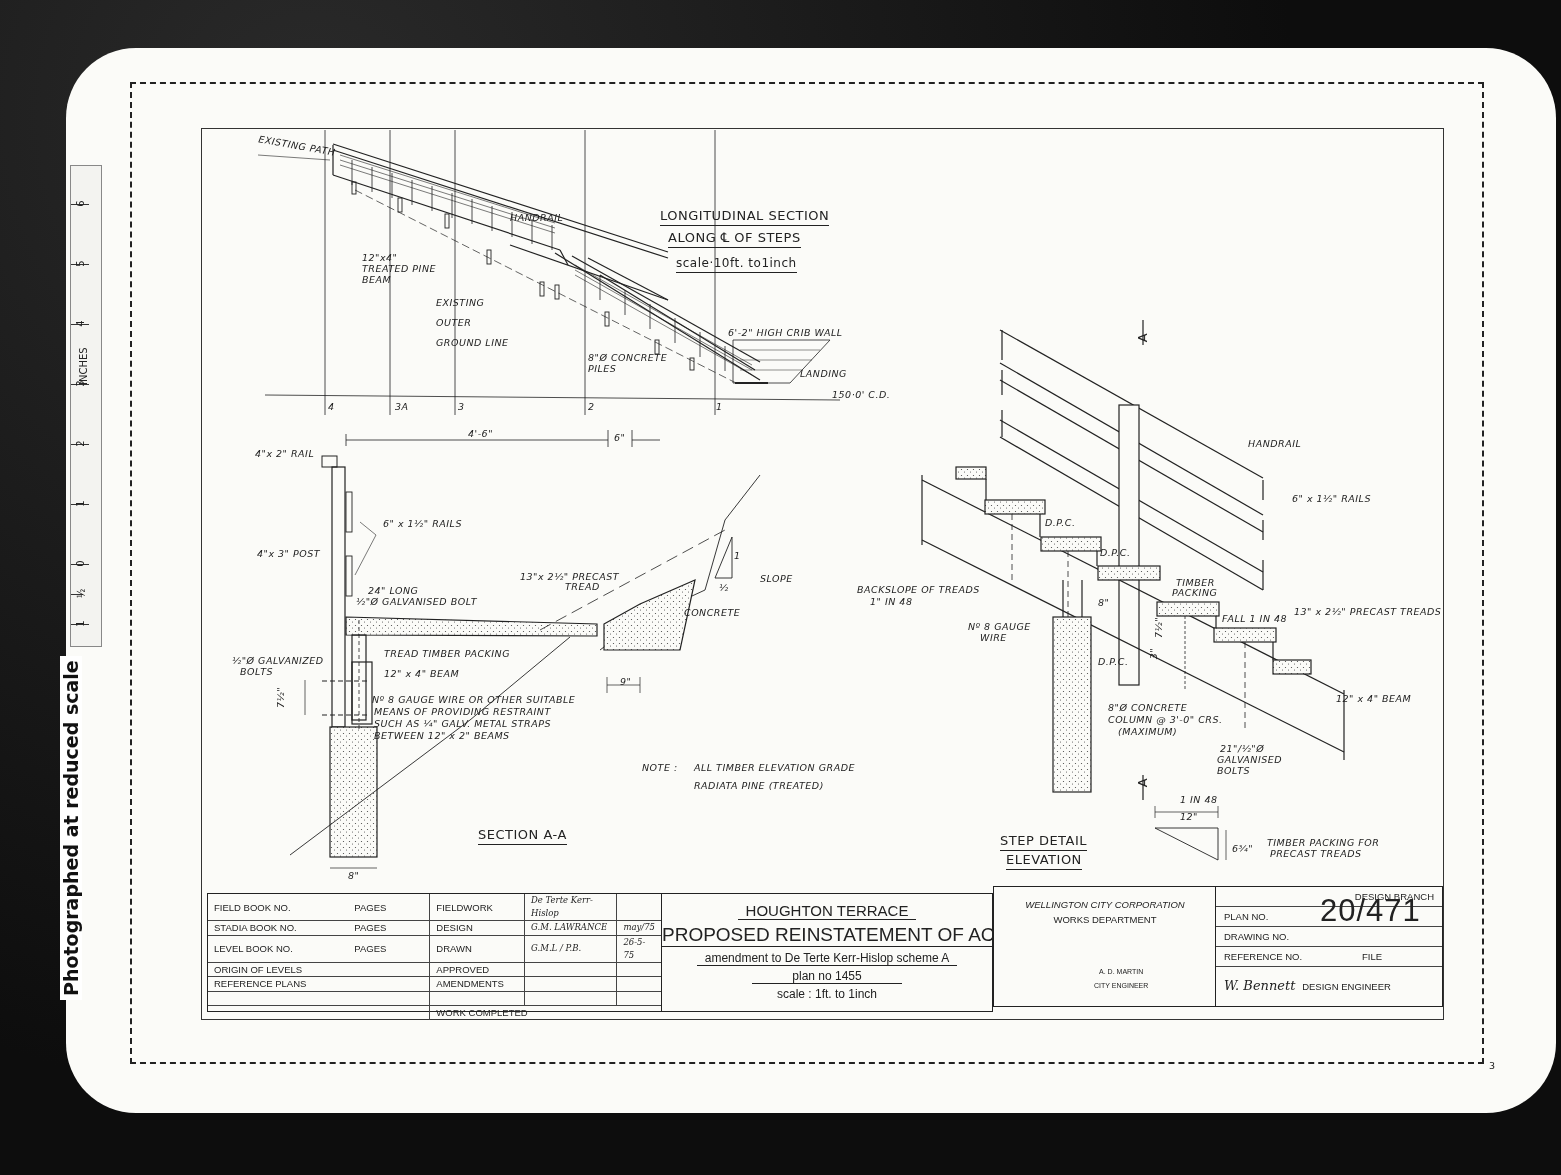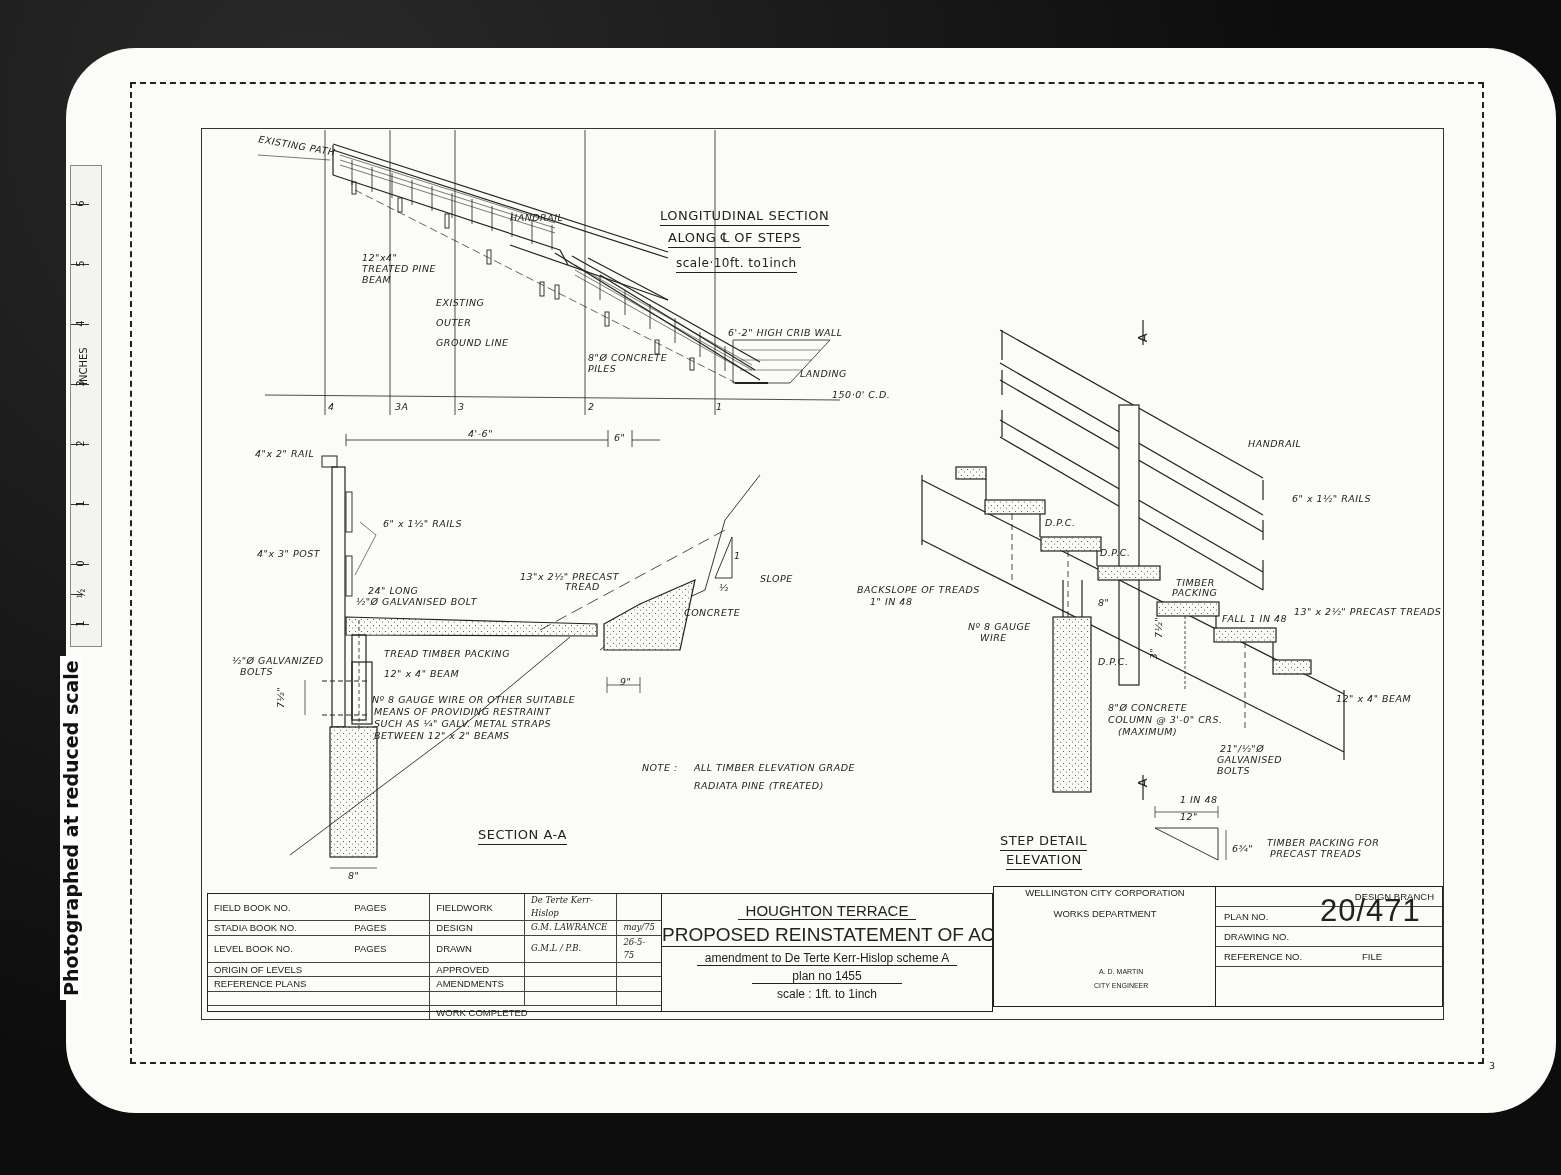--- a/index.html
+++ b/index.html
@@ -25,22 +25,22 @@
   .tb-left td{border-bottom:1px solid #444;padding:0 6px;height:13.5px;line-height:13px;}
   .tb-left td.v{border-left:1px solid #444;}
   .tb-left td.sig{font-family:"DejaVu Serif",serif;font-style:italic;font-size:8.5px;}
   .tb-mid{left:661px;top:893px;width:330px;height:117px;text-align:center;}
   .tb-mid .t1{font-size:15px;margin-top:8px;display:inline-block;border-bottom:1.5px solid #222;padding:0 8px;}
   .tb-mid .t2{font-size:19px;display:block;border-bottom:1.5px solid #222;margin-top:4px;white-space:nowrap;}
   .tb-mid .t3{font-size:12px;display:inline-block;border-bottom:1.2px solid #222;margin-top:4px;padding:0 8px;}
   .tb-mid .t4{font-size:12px;display:inline-block;border-bottom:1.2px solid #222;margin-top:2px;padding:0 40px;}
   .tb-mid .t5{font-size:12px;display:block;margin-top:3px;}
   .tb-org{left:993px;top:886px;width:222px;height:119px;text-align:center;}
-  .tb-org .o1{font-size:9.5px;}
-  .tb-org .o2{font-size:9.5px;margin-top:10px;}
+  .tb-org .o1{font-size:9.5px;margin-top:12px;font-style:italic;}
+  .tb-org .o2{font-size:9.5px;margin-top:4px;}
   .tb-org .eng{position:absolute;left:100px;top:78px;font-size:7px;line-height:14px;text-align:center;}
   .tb-plan{left:1215px;top:886px;width:226px;height:119px;font-size:9.5px;}
   .tb-plan .row{border-bottom:1px solid #444;height:19px;line-height:19px;padding:0 8px;position:relative;}
   .tb-plan .pn{position:absolute;left:104px;top:-6px;font-size:31px;letter-spacing:1px;}
   .tb-plan .file{position:absolute;right:60px;}
   .tb-plan .sigrow{height:38px;line-height:38px;border-bottom:none;}
   .sigscrawl{font-family:"DejaVu Serif",serif;font-style:italic;font-size:13px;margin-right:4px;}
 </style>
 </head>
 <body>
@@ -420,15 +420,19 @@
     <span>PLAN NO.</span>
     <span class="pn">20/471</span>
   </div>
   <div class="row">
     <span>DRAWING NO.</span>
   </div>
   <div class="row">
     <span>REFERENCE NO.</span>
     <span class="file">FILE</span>
   </div>
+  <div class="row sigrow">
+    <span class="sigscrawl">W. Bennett</span>
+    <span>DESIGN ENGINEER</span>
+  </div>
 </div>
 
 <span class="hand" style="left:1489px;top:1060px;font-style:normal">3</span>
 
 </body></html>

